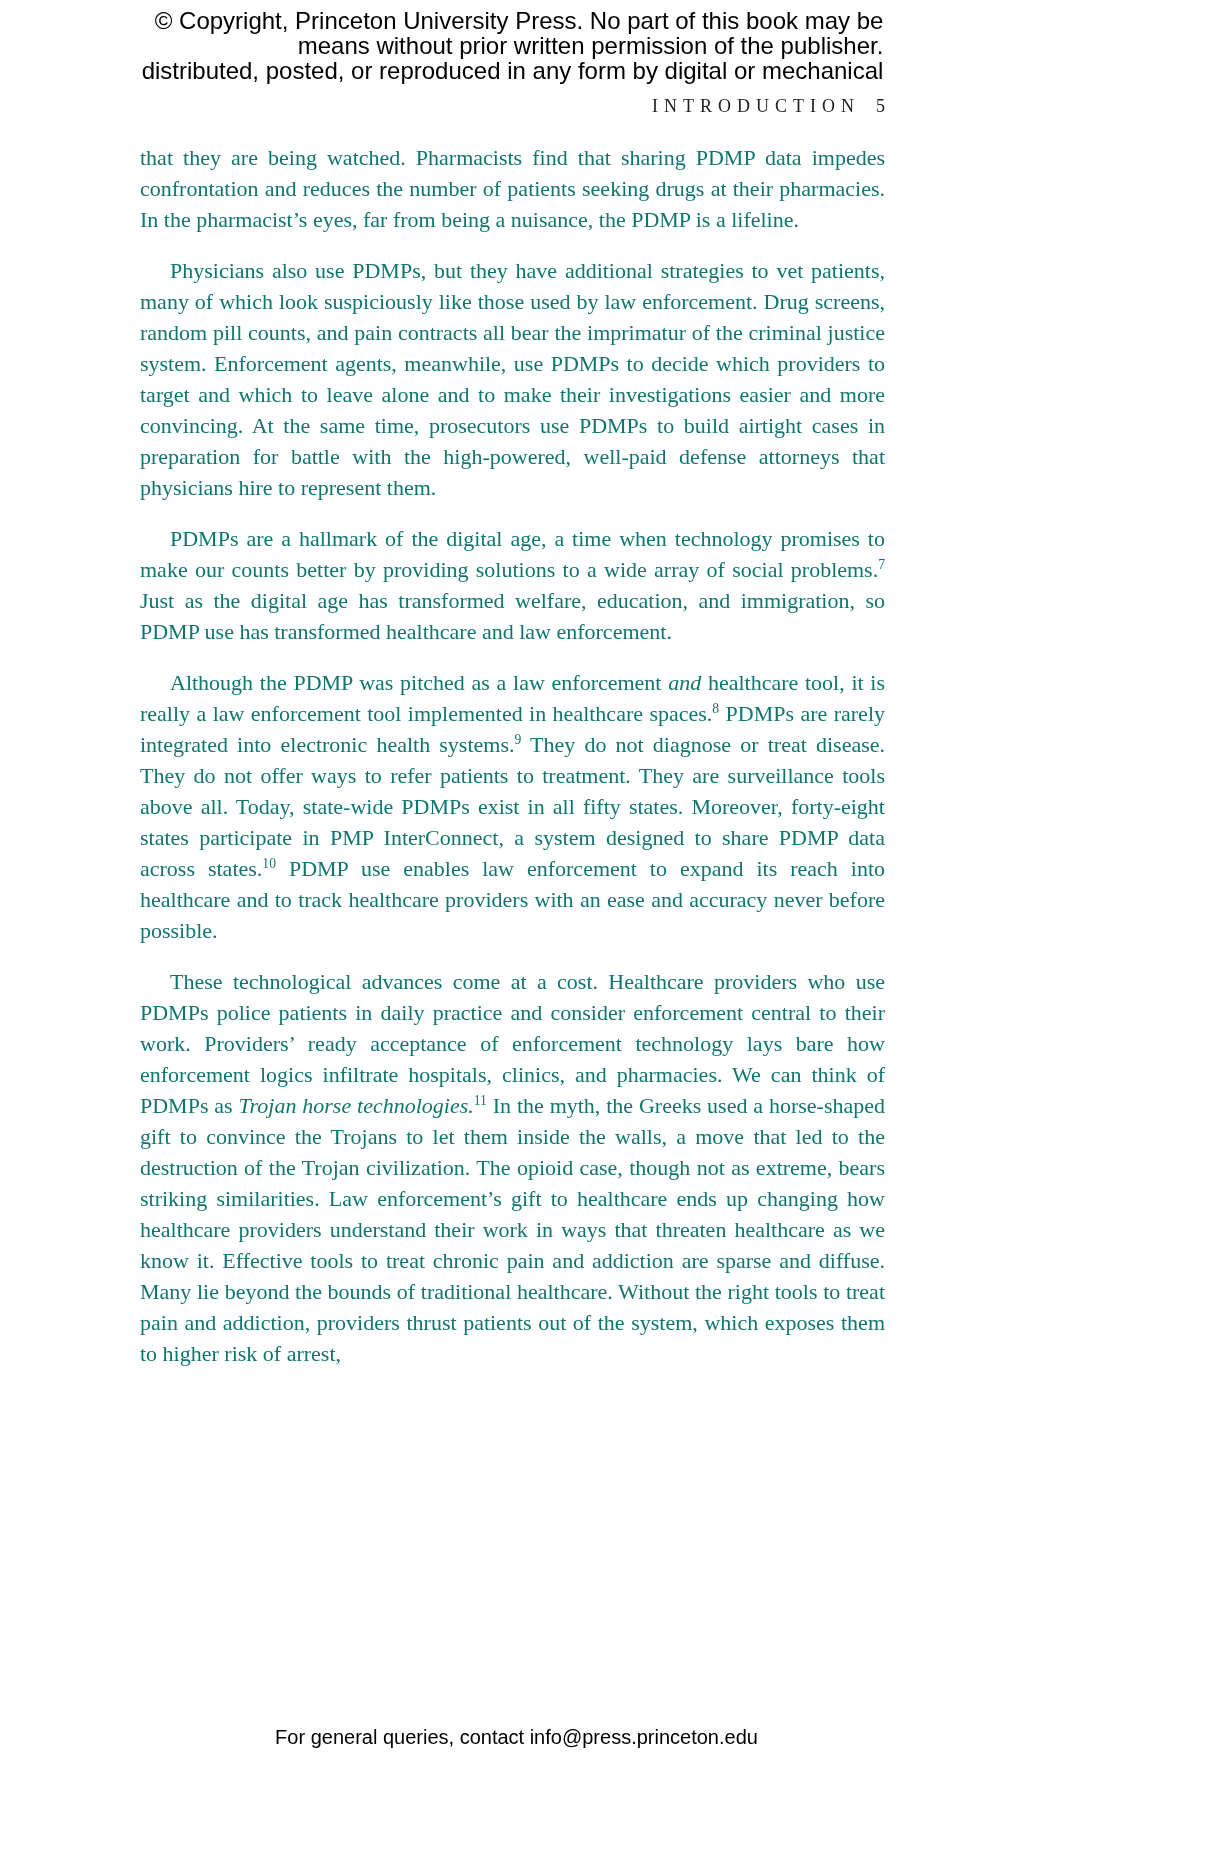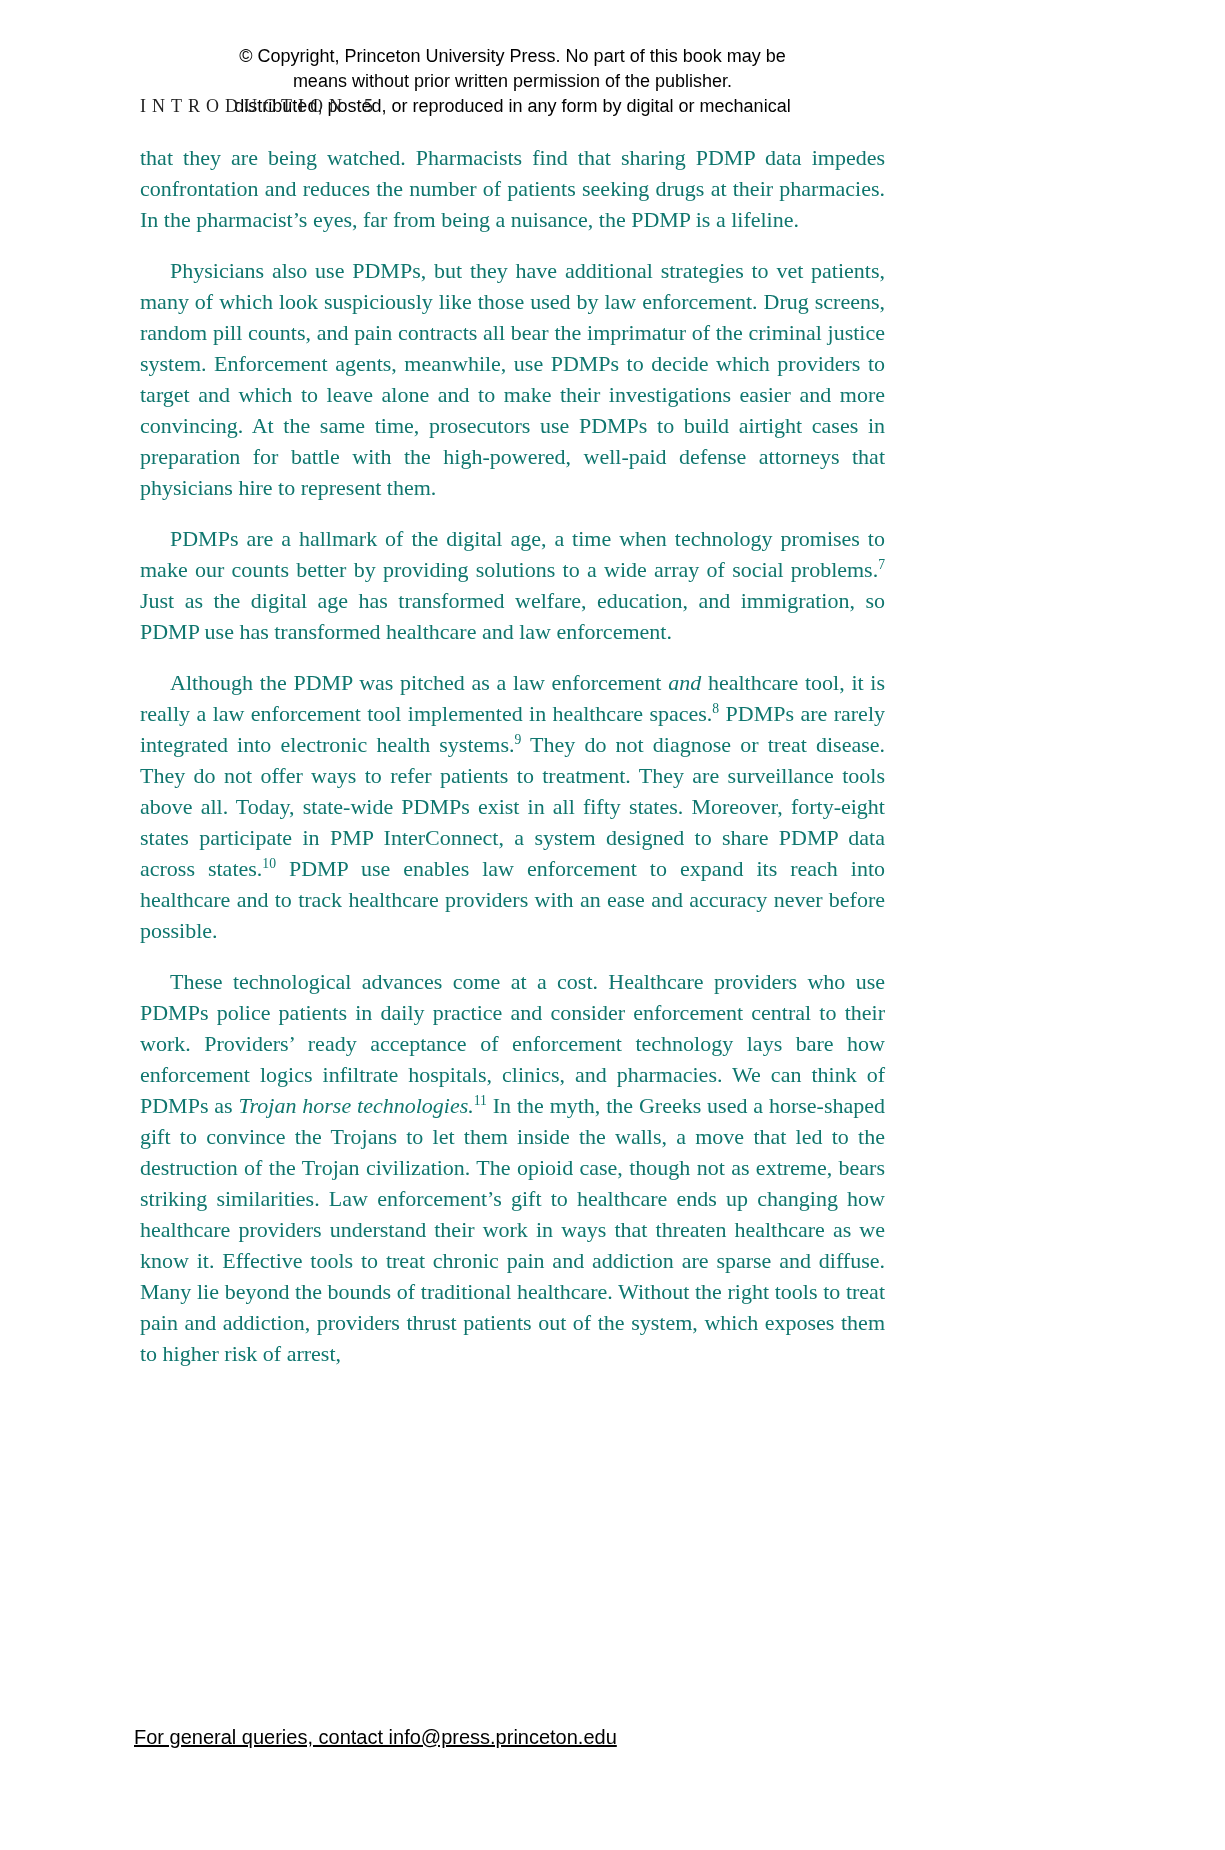--- a/index.html
+++ b/index.html
@@ -15,33 +15,32 @@
   }
   .copyright-wrap {
     position: absolute;
     top: 8px;
     left: 140px;
     width: 745px;
     text-align: center;
   }
   .copyright-block {
     display: inline-block;
-    text-align: center;
+    text-align: right;
     font-family: "Liberation Sans", sans-serif;
-    font-size: 18px;
+    font-size: 24px;
     line-height: 25px;
     color: #000000;
-    margin-top: 36px;
   }
   .running-head {
     position: absolute;
     top: 96px;
     left: 140px;
     width: 745px;
-    text-align: left;
+    text-align: right;
     font-size: 18px;
     color: #222222;
   }
   .running-head .section {
     letter-spacing: 6px;
   }
   .running-head .page-num {
     margin-left: 16px;
     letter-spacing: 0;
   }
@@ -59,27 +58,26 @@
   .body-text p.indent { text-indent: 30px; margin-top: 20px; }
   .body-text em { font-style: italic; }
   .body-text sup {
     font-size: 0.62em;
     vertical-align: super;
     line-height: 0;
   }
   .page-footer {
     position: absolute;
     top: 1726px;
-    left: 134px;
+    left: 144px;
     width: 745px;
-    text-align: left;
+    text-align: center;
     font-family: "Liberation Sans", sans-serif;
     font-size: 20px;
     color: #000000;
-    text-decoration: underline;
   }
 </style>
 </head>
 <body>
 
 <div class="page">
 
   <div class="copyright-wrap">
     <div class="copyright-block">
       <div>© Copyright, Princeton University Press. No part of this book may be</div>

